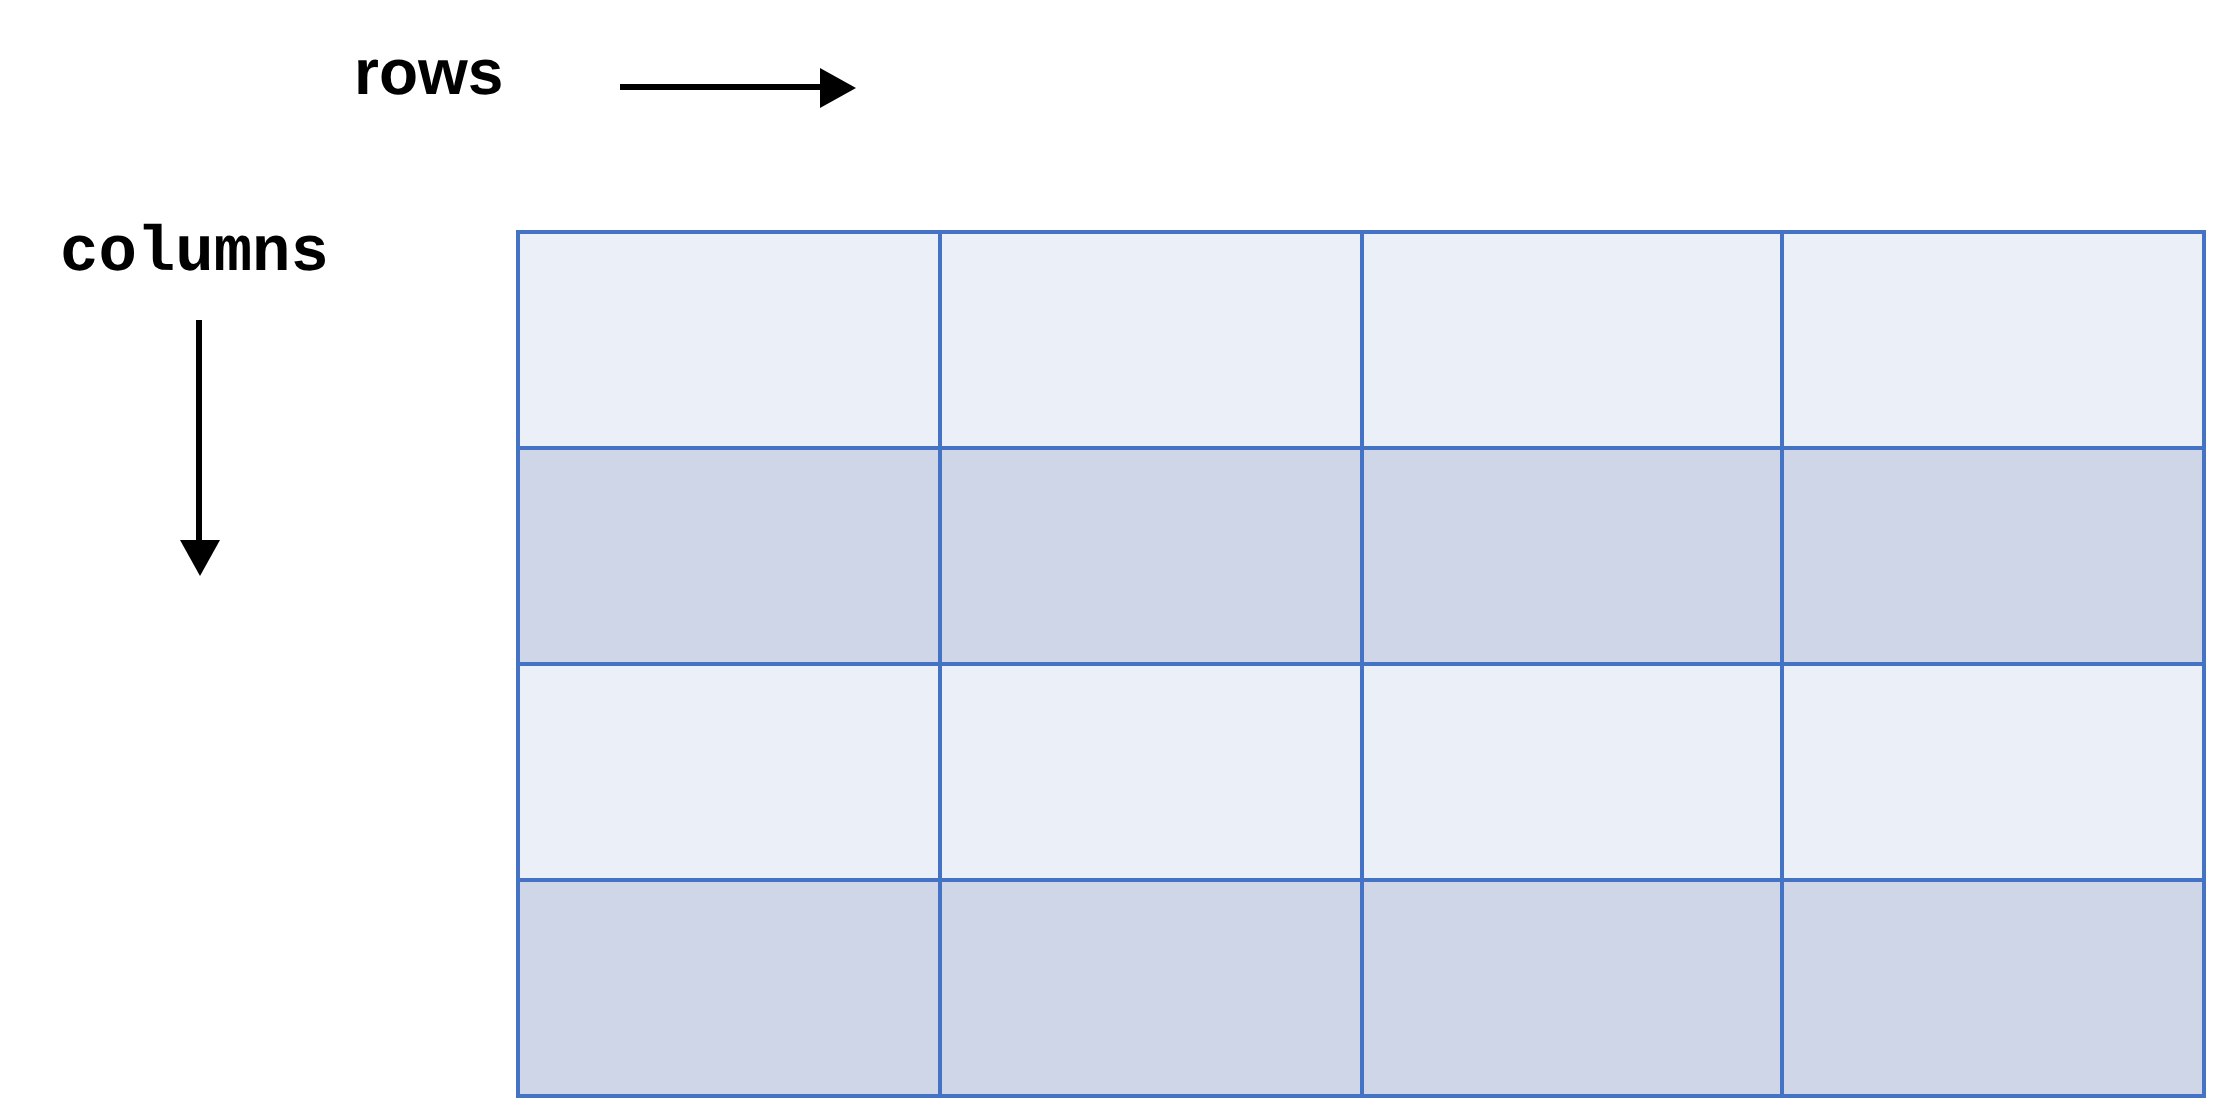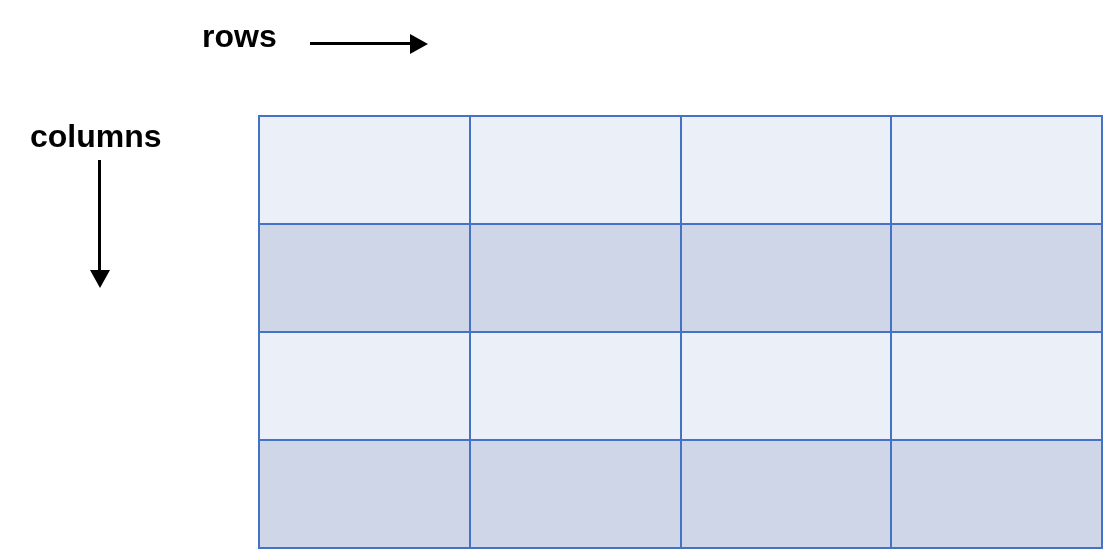--- a/index.html
+++ b/index.html
@@ -10,21 +10,21 @@
     body {
       width: 1113px;
       height: 553px;
       background: #ffffff;
       font-family: Arial, Helvetica, sans-serif;
       position: relative;
     }
     .label-rows {
       position: absolute;
       top: 18px;
-      left: 202px;
+      left: 177px;
       font-size: 32px;
       font-weight: bold;
       color: #000;
     }
     .arrow-rows {
       position: absolute;
       top: 34px;
       left: 310px;
       width: 120px;
       height: 20px;
@@ -42,25 +42,26 @@
       top: 0px;
       left: 100px;
       width: 0;
       height: 0;
       border-left: 18px solid #000;
       border-top: 10px solid transparent;
       border-bottom: 10px solid transparent;
     }
     .label-columns {
       position: absolute;
-      top: 118px;
+      top: 108px;
       left: 30px;
       font-size: 32px;
       font-weight: bold;
       color: #000;
+      font-family: Liberation Mono, monospace;
     }
     .arrow-columns {
       position: absolute;
       top: 160px;
       left: 90px;
       width: 20px;
       height: 130px;
     }
     .arrow-columns-line {
       position: absolute;

